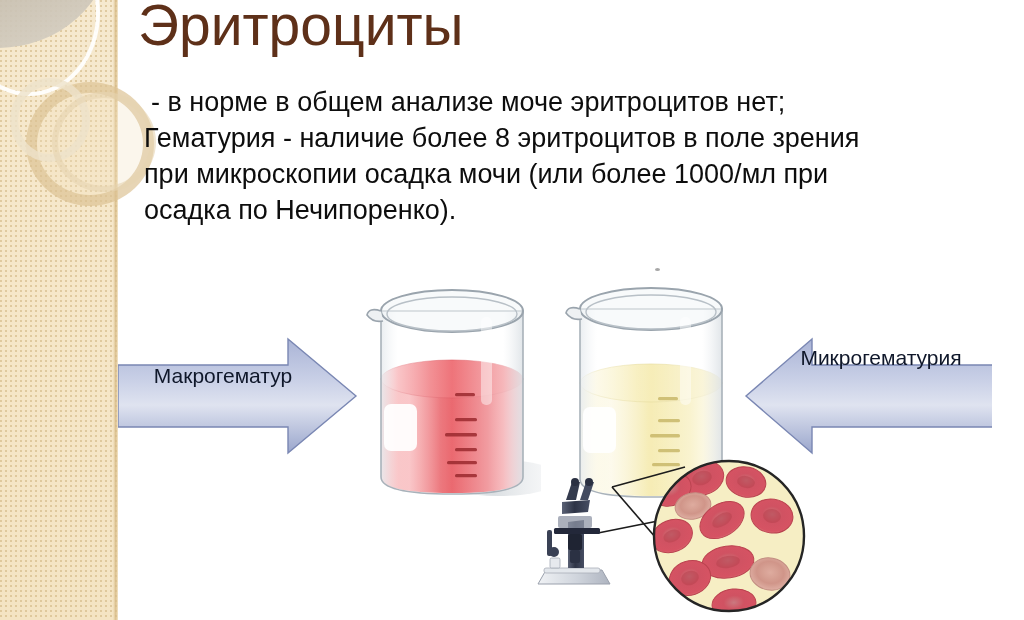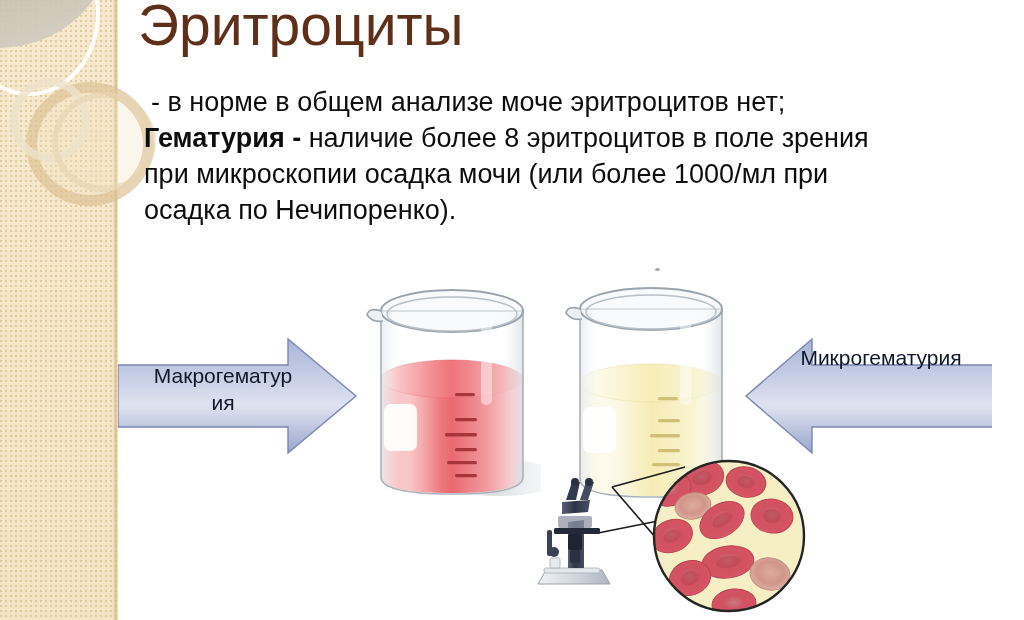--- a/index.html
+++ b/index.html
@@ -87,21 +87,21 @@
   #bodytext {
     position: absolute;
     left: 144px; top: 84px;
     width: 886px;
     color: #0d0d0d;
     font-size: 27px;
     line-height: 36px;
     z-index: 5;
   }
   #bodytext .line1 { margin-left: 7px; }
-  #bodytext .bold { font-weight: bold; }
+  #bodytext .bold { font-weight: normal; }
 
   
   .arrow-wrap { position: absolute; z-index: 4; }
   #arrow-left-wrap  { left: 118px; top: 337px; width: 240px; height: 118px; }
   #arrow-right-wrap { left: 744px; top: 337px; width: 280px; height: 118px; }
 
   .arrow-svg { display: block; width: 100%; height: 100%; }
 
   .arrow-label {
     position: absolute;
@@ -159,21 +159,20 @@
           <stop offset="35%" stop-color="#c8cfe6"></stop>
           <stop offset="58%" stop-color="#dfe3f0"></stop>
           <stop offset="100%" stop-color="#9aa6cc"></stop>
         </linearGradient>
       </defs>
       <polygon points="0,28 170,28 170,2 238,59 170,116 170,90 0,90" fill="url(#agL)" stroke="#7a87b3" stroke-width="1.4"></polygon>
     </svg>
   </div>
   <div class="arrow-label" id="arrow-left-label">
     <div>Макрогематур</div>
-    <div>ия</div>
   </div>
 
   <div class="arrow-wrap" id="arrow-right-wrap">
     <svg class="arrow-svg" viewBox="0 0 280 118" preserveAspectRatio="none">
       <defs>
         <linearGradient id="agR" x1="0" y1="0" x2="0" y2="1">
           <stop offset="0%" stop-color="#aab4d6"></stop>
           <stop offset="35%" stop-color="#c8cfe6"></stop>
           <stop offset="58%" stop-color="#dfe3f0"></stop>
           <stop offset="100%" stop-color="#9aa6cc"></stop>

